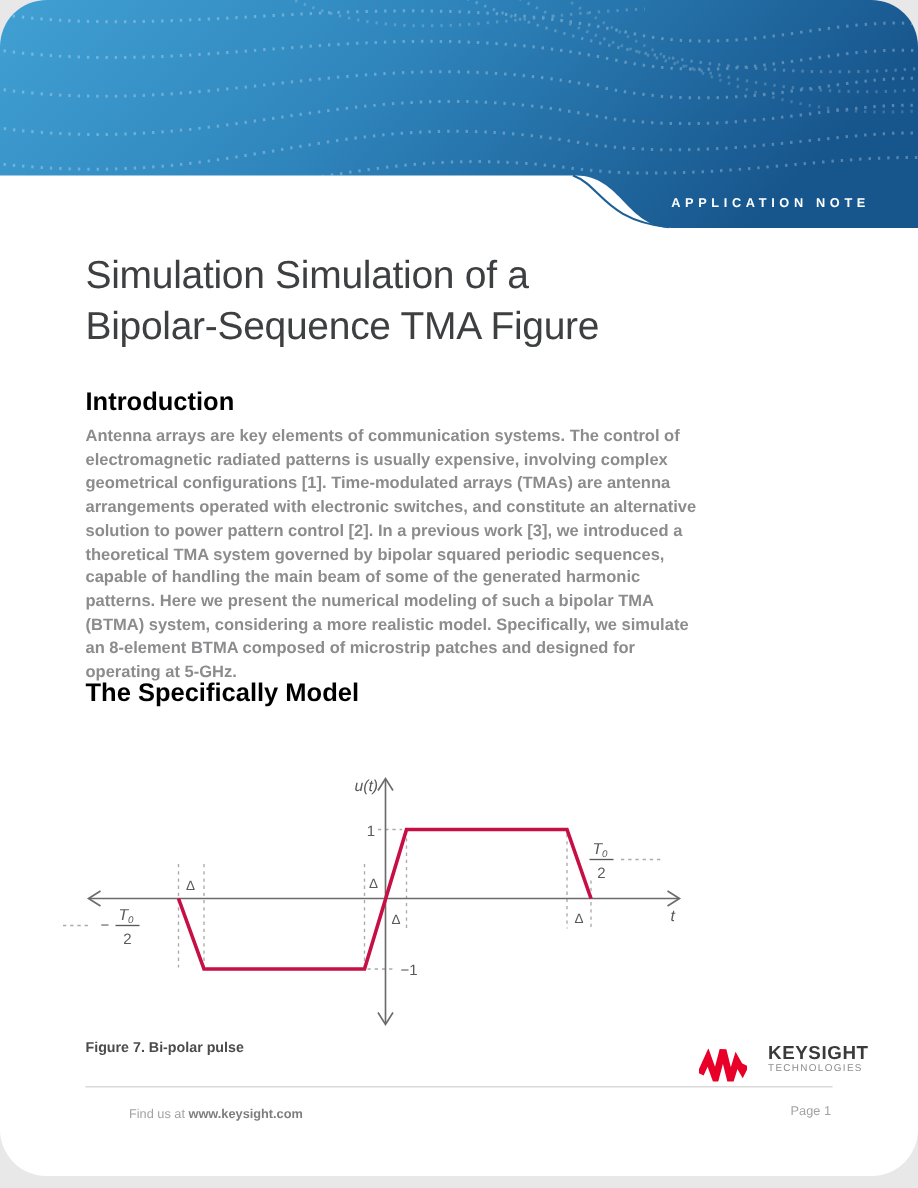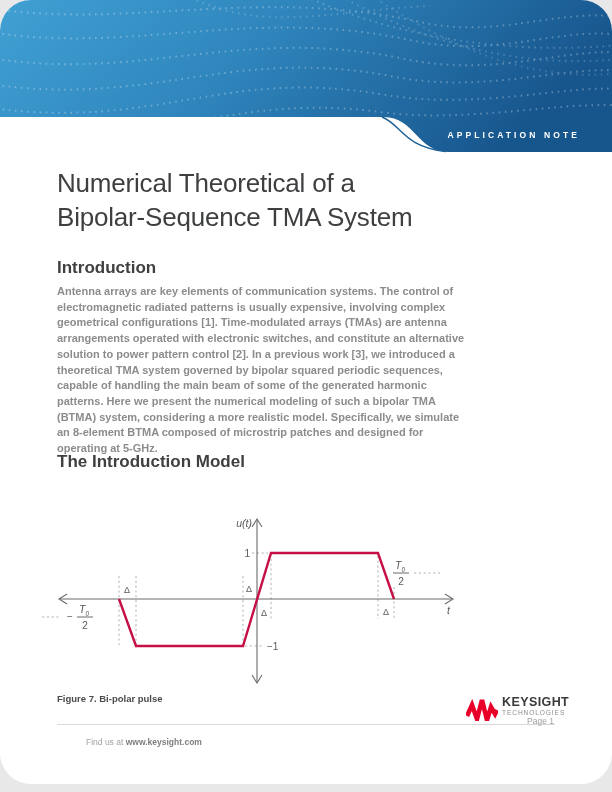--- a/index.html
+++ b/index.html
@@ -16,45 +16,45 @@
     font-family:"Liberation Sans", sans-serif;
     font-size:8.5px;font-weight:bold;letter-spacing:3.1px;fill:#ffffff;
   }
   
   .doc-title{
     left:57px;top:166px;width:480px;
     font-size:26px;line-height:34px;font-weight:400;color:#3d3f41;
     letter-spacing:-0.2px;
   }
   .section-heading{
-    left:57px;font-size:17px;font-weight:bold;color:#404040;
+    left:57px;font-size:17px;font-weight:bold;color:#000000;
   }
   .body-text{
     left:57px;width:414px;
     font-size:11px;line-height:15.7px;color:#8c8c8e;font-weight:bold;
   }
   
   .fig-svg{position:absolute;left:40px;top:512px;}
   .fig-label{font-family:"Liberation Sans", sans-serif;font-size:10px;fill:#58595b;}
   .fig-label-it{font-family:"Liberation Sans", sans-serif;font-size:10.5px;font-style:italic;fill:#58595b;}
   .fig-delta{font-family:"Liberation Sans", sans-serif;font-size:9px;fill:#58595b;}
   .fig-sub{font-size:6.5px;}
   .fig-caption{
     left:57px;top:693px;font-size:9.5px;font-weight:bold;color:#4b4b4d;
   }
   
-  .logo{left:466px;top:696px;display:flex;align-items:flex-start;}
+  .logo{left:466px;top:696px;display:flex;align-items:flex-start;gap:10px;}
   .logo-mark{margin-top:3px;margin-right:4px;}
   .logo-name{font-size:12.5px;font-weight:bold;color:#3a3a3c;letter-spacing:0.4px;line-height:13px;}
   .logo-sub{font-size:6.6px;color:#8d8d8f;letter-spacing:0.9px;line-height:8px;}
   
   .divider{left:57px;top:724px;width:498px;height:1px;background:#d9d9d9;}
   .footer-left{left:57px;top:737px;font-size:8.5px;color:#a2a2a4;padding-left:29px;}
   .footer-link{font-weight:bold;color:#7e7e80;}
-  .footer-right{right:58px;top:716px;font-size:8.5px;color:#a2a2a4;margin-left:36px;}
+  .footer-right{right:58px;top:735px;font-size:8.5px;color:#a2a2a4;margin-left:36px;}
 </style>
 </head>
 <body>
 
 <div class="page">
 
   <svg class="banner-svg" width="612" height="156" viewBox="0 0 612 156">
     <defs>
       <linearGradient id="bgrad" x1="0" y1="0" x2="1" y2="0.25">
         <stop offset="0" stop-color="#41a0d3"></stop>
@@ -76,28 +76,28 @@
       <path d="M300,-6 C400,40 520,56 630,44" opacity="0.8"></path>
       <path d="M330,-10 C430,48 530,70 630,58" opacity="0.7"></path>
       <path d="M360,-12 C460,56 540,84 630,72" opacity="0.6"></path>
       <path d="M180,-8 C260,36 330,10 430,6" opacity="0.7"></path>
     </g>
     <path d="M382,117 C401,124 403,147 446,151.5" fill="none" stroke="#1c5f96" stroke-width="1.4"></path>
     <text class="banner-label" x="580" y="138" text-anchor="end">APPLICATION NOTE</text>
   </svg>
 
   <div class="abs doc-title">
-    <div>Numerical Theoretical of a</div>
-    <div>Bipolar-Sequence TMA System</div>
+    <div>Simulation Simulation of a</div>
+    <div>Bipolar-Sequence TMA Figure</div>
   </div>
 
   <div class="abs section-heading" style="top:258px;">Introduction</div>
   <div class="abs body-text" style="top:284px;">Antenna arrays are key elements of communication systems. The control of electromagnetic radiated patterns is usually expensive, involving complex geometrical configurations [1]. Time-modulated arrays (TMAs) are antenna arrangements operated with electronic switches, and constitute an alternative solution to power pattern control [2]. In a previous work [3], we introduced a theoretical TMA system governed by bipolar squared periodic sequences, capable of handling the main beam of some of the generated harmonic patterns. Here we present the numerical modeling of such a bipolar TMA (BTMA) system, considering a more realistic model. Specifically, we simulate an 8-element BTMA composed of microstrip patches and designed for operating at 5-GHz.</div>
 
-  <div class="abs section-heading" style="top:452px;">The Introduction Model</div>
+  <div class="abs section-heading" style="top:452px;">The Specifically Model</div>
 
   <svg class="fig-svg" width="430" height="178" viewBox="0 0 430 178">
 
     <g stroke="#aaaaac" stroke-width="0.9" stroke-dasharray="2.2 2.6" fill="none">
       <line x1="79" y1="64" x2="79" y2="133"></line>
       <line x1="96" y1="64" x2="96" y2="133"></line>
       <line x1="203" y1="64" x2="203" y2="134"></line>
       <line x1="231" y1="42" x2="231" y2="107"></line>
       <line x1="338" y1="44" x2="338" y2="107"></line>
       <line x1="354" y1="75" x2="354" y2="107"></line>

